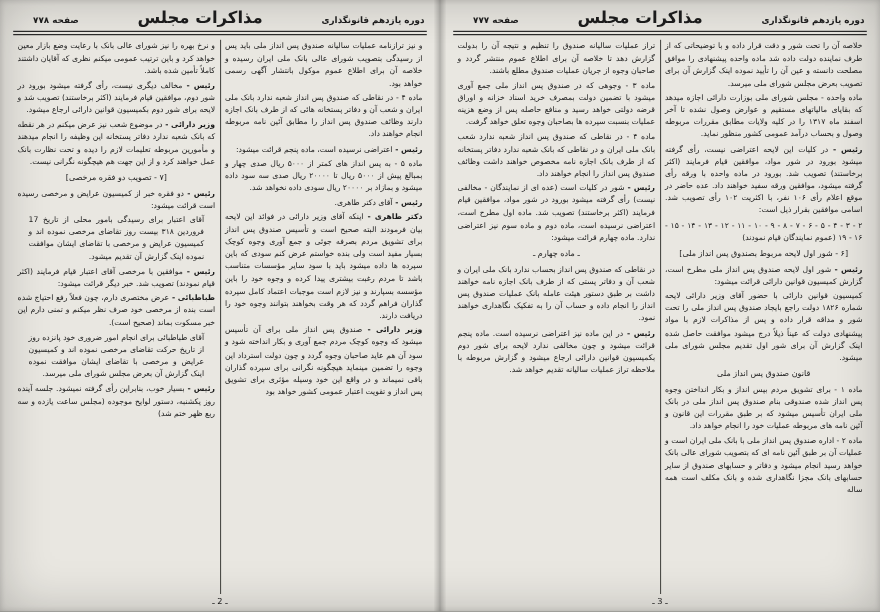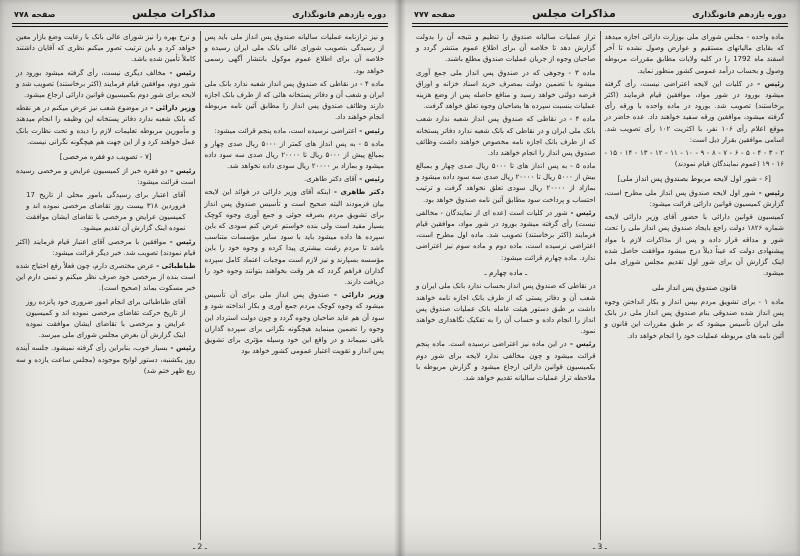--- a/index.html
+++ b/index.html
@@ -32,22 +32,22 @@
     pointer-events: none;
   }
   .header {
     display: flex;
     justify-content: space-between;
     align-items: baseline;
     font-weight: bold;
     padding: 1px 2px 2px;
   }
   .header .period  { font-size: 8px; }
-  .header .title   { font-size: 11px; letter-spacing: 0.5px; }
-  .header .pagenum { font-size: 8px; }
+  .header .title   { font-size: 15px; letter-spacing: 0.5px; }
+  .header .pagenum { font-size: 8px; margin-left: 16px; }
   .rule {
     height: 2px;
     border-top: 1.3px solid #161616;
     border-bottom: 0.8px solid #161616;
     margin: 1px 0 4px;
   }
   .cols {
     flex: 1;
     min-height: 0;
     display: flex;
@@ -86,34 +86,35 @@
 
   <div class="page">
     <div class="header">
       <span class="period">دوره یازدهم قانونگذاری</span>
       <span class="title">مذاکرات مجلس</span>
       <span class="pagenum">صفحه ۷۷۷</span>
     </div>
     <div class="rule"></div>
     <div class="cols">
       <div class="col">
-          <p class="blk para">ماده واحده - مجلس شورای ملی بوزارت دارائی اجازه میدهد که بقایای مالیاتهای مستقیم و عوارض وصول نشده تا آخر اسفند ماه 1792 را در کلیه ولایات مطابق مقررات مربوطه وصول و بحساب درآمد عمومی کشور منظور نماید.</p>
+          <p class="blk para">خلاصه آن را تحت شور و دقت قرار داده و با توضیحاتی که از طرف نماینده دولت داده شد ماده واحده پیشنهادی را موافق مصلحت دانسته و عین آن را تأیید نموده اینک گزارش آن برای تصویب بعرض مجلس شورای ملی میرسد.</p>
+          <p class="blk para">ماده واحده - مجلس شورای ملی بوزارت دارائی اجازه میدهد که بقایای مالیاتهای مستقیم و عوارض وصول نشده تا آخر اسفند ماه ۱۳۱۷ را در کلیه ولایات مطابق مقررات مربوطه وصول و بحساب درآمد عمومی کشور منظور نماید.</p>
           <p class="blk para"><b>رئیس - </b>در کلیات این لایحه اعتراضی نیست، رأی گرفته میشود بورود در شور مواد، موافقین قیام فرمایند (اکثر برخاستند) تصویب شد. بورود در ماده واحده با ورقه رأی گرفته میشود، موافقین ورقه سفید خواهند داد. عده حاضر در موقع اعلام رأی ۱۰۶ نفر، با اکثریت ۱۰۲ رأی تصویب شد. اسامی موافقین بقرار ذیل است:</p>
           <p class="blk para">۲ - ۳ - ۴ - ۵ - ۶ - ۷ - ۸ - ۹ - ۱۰ - ۱۱ - ۱۲ - ۱۳ - ۱۴ - ۱۵ - ۱۶ - ۱۹ (عموم نمایندگان قیام نمودند)</p>
           <div class="blk heading">[۶ - شور اول لایحه مربوط بصندوق پس انداز ملی]</div>
           <p class="blk para"><b>رئیس - </b>شور اول لایحه صندوق پس انداز ملی مطرح است، گزارش کمیسیون قوانین دارائی قرائت میشود:</p>
           <p class="blk para">کمیسیون قوانین دارائی با حضور آقای وزیر دارائی لایحه شماره ۱۸۲۶ دولت راجع بایجاد صندوق پس انداز ملی را تحت شور و مداقه قرار داده و پس از مذاکرات لازم با مواد پیشنهادی دولت که عیناً ذیلاً درج میشود موافقت حاصل شده اینک گزارش آن برای شور اول تقدیم مجلس شورای ملی میشود.</p>
           <div class="blk heading">قانون صندوق پس انداز ملی</div>
           <p class="blk para">ماده ۱ - برای تشویق مردم بپس انداز و بکار انداختن وجوه پس انداز شده صندوقی بنام صندوق پس انداز ملی در بانک ملی ایران تأسیس میشود که بر طبق مقررات این قانون و آئین نامه های مربوطه عملیات خود را انجام خواهد داد.</p>
+          <p class="blk para">ماده ۲ - اداره صندوق پس انداز ملی با بانک ملی ایران است و عملیات آن بر طبق آئین نامه ای که بتصویب شورای عالی بانک خواهد رسید انجام میشود و دفاتر و حسابهای صندوق از سایر حسابهای بانک مجزا نگاهداری شده و بانک مکلف است همه ساله</p>
         </div>
       <div class="col">
           <p class="blk para">تراز عملیات سالیانه صندوق را تنظیم و نتیجه آن را بدولت گزارش دهد تا خلاصه آن برای اطلاع عموم منتشر گردد و صاحبان وجوه از جریان عملیات صندوق مطلع باشند.</p>
           <p class="blk para">ماده ۳ - وجوهی که در صندوق پس انداز ملی جمع آوری میشود با تضمین دولت بمصرف خرید اسناد خزانه و اوراق قرضه دولتی خواهد رسید و منافع حاصله پس از وضع هزینه عملیات بنسبت سپرده ها بصاحبان وجوه تعلق خواهد گرفت.</p>
           <p class="blk para">ماده ۴ - در نقاطی که صندوق پس انداز شعبه ندارد شعب بانک ملی ایران و در نقاطی که بانک شعبه ندارد دفاتر پستخانه که از طرف بانک اجازه نامه مخصوص خواهند داشت وظائف صندوق پس انداز را انجام خواهند داد.</p>
-          <p class="blk para">ماده ۵ - به پس انداز های تا ۵۰۰۰ ریال صدی چهار و بمبالغ بیش از ۵۰۰۰ ریال تا ۲۰۰۰۰ ریال صدی سه سود داده میشود و بمازاد از ۲۰۰۰۰ ریال سودی تعلق نخواهد گرفت و ترتیب احتساب و پرداخت سود مطابق آئین نامه صندوق خواهد بود.</p>
           <p class="blk para"><b>رئیس - </b>شور در کلیات است (عده ای از نمایندگان - مخالفی نیست) رأی گرفته میشود بورود در شور مواد، موافقین قیام فرمایند (اکثر برخاستند) تصویب شد. ماده اول مطرح است، اعتراضی نرسیده است، ماده دوم و ماده سوم نیز اعتراضی ندارد. ماده چهارم قرائت میشود:</p>
           <div class="blk heading">ـ ماده چهارم ـ</div>
           <p class="blk para">در نقاطی که صندوق پس انداز بحساب ندارد بانک ملی ایران و شعب آن و دفاتر پستی که از طرف بانک اجازه نامه خواهند داشت بر طبق دستور هیئت عامله بانک عملیات صندوق پس انداز را انجام داده و حساب آن را به تفکیک نگاهداری خواهند نمود.</p>
           <p class="blk para"><b>رئیس - </b>در این ماده نیز اعتراضی نرسیده است. ماده پنجم قرائت میشود و چون مخالفی ندارد لایحه برای شور دوم بکمیسیون قوانین دارائی ارجاع میشود و گزارش مربوطه با ملاحظه تراز عملیات سالیانه تقدیم خواهد شد.</p>
         </div>
     </div>
     <div class="footer">ـ 3 ـ</div>
   </div>
 
   <div class="page">
@@ -127,21 +128,21 @@
       <div class="col">
           <p class="blk para">و نیز ترازنامه عملیات سالیانه صندوق پس انداز ملی باید پس از رسیدگی بتصویب شورای عالی بانک ملی ایران رسیده و خلاصه آن برای اطلاع عموم موکول بانتشار آگهی رسمی خواهد بود.</p>
           <p class="blk para">ماده ۴ - در نقاطی که صندوق پس انداز شعبه ندارد بانک ملی ایران و شعب آن و دفاتر پستخانه هائی که از طرف بانک اجازه دارند وظائف صندوق پس انداز را مطابق آئین نامه مربوطه انجام خواهند داد.</p>
           <p class="blk para"><b>رئیس - </b>اعتراضی نرسیده است، ماده پنجم قرائت میشود:</p>
           <p class="blk para">ماده ۵ - به پس انداز های کمتر از ۵۰۰۰ ریال صدی چهار و بمبالغ پیش از ۵۰۰۰ ریال تا ۲۰۰۰۰ ریال صدی سه سود داده میشود و بمازاد بر ۲۰۰۰۰ ریال سودی داده نخواهد شد.</p>
           <p class="blk para"><b>رئیس - </b>آقای دکتر طاهری.</p>
           <p class="blk para"><b>دکتر طاهری - </b>اینکه آقای وزیر دارائی در فوائد این لایحه بیان فرمودند البته صحیح است و تأسیس صندوق پس انداز برای تشویق مردم بصرفه جوئی و جمع آوری وجوه کوچک بسیار مفید است ولی بنده خواستم عرض کنم سودی که باین سپرده ها داده میشود باید با سود سایر مؤسسات متناسب باشد تا مردم رغبت بیشتری پیدا کرده و وجوه خود را باین مؤسسه بسپارند و نیز لازم است موجبات اعتماد کامل سپرده گذاران فراهم گردد که هر وقت بخواهند بتوانند وجوه خود را دریافت دارند.</p>
           <p class="blk para"><b>وزیر دارائی - </b>صندوق پس انداز ملی برای آن تأسیس میشود که وجوه کوچک مردم جمع آوری و بکار انداخته شود و سود آن هم عاید صاحبان وجوه گردد و چون دولت استرداد این وجوه را تضمین مینماید هیچگونه نگرانی برای سپرده گذاران باقی نمیماند و در واقع این خود وسیله مؤثری برای تشویق پس انداز و تقویت اعتبار عمومی کشور خواهد بود</p>
         </div>
       <div class="col">
-          <p class="blk para">و نرخ بهره را نیز شورای عالی بانک با رعایت وضع بازار معین خواهد کرد و باین ترتیب تصور میکنم نظری که آقایان داشتند کاملاً تأمین شده باشد.</p>
+          <p class="blk para">و نرخ بهره را نیز شورای عالی بانک با رعایت وضع بازار معین خواهد کرد و باین ترتیب عمومی میکنم نظری که آقایان داشتند کاملاً تأمین شده باشد.</p>
           <p class="blk para"><b>رئیس - </b>مخالف دیگری نیست، رأی گرفته میشود بورود در شور دوم، موافقین قیام فرمایند (اکثر برخاستند) تصویب شد و لایحه برای شور دوم بکمیسیون قوانین دارائی ارجاع میشود.</p>
           <p class="blk para"><b>وزیر دارائی - </b>در موضوع شعب نیز عرض میکنم در هر نقطه که بانک شعبه ندارد دفاتر پستخانه این وظیفه را انجام میدهند و مأمورین مربوطه تعلیمات لازم را دیده و تحت نظارت بانک عمل خواهند کرد و از این جهت هم هیچگونه نگرانی نیست.</p>
           <div class="blk heading">[۷ - تصویب دو فقره مرخصی]</div>
           <p class="blk para"><b>رئیس - </b>دو فقره خبر از کمیسیون عرایض و مرخصی رسیده است قرائت میشود:</p>
           <p class="blk para indent">آقای اعتبار برای رسیدگی بامور محلی از تاریخ 17 فروردین ۳۱۸ بیست روز تقاضای مرخصی نموده اند و کمیسیون عرایض و مرخصی با تقاضای ایشان موافقت نموده اینک گزارش آن تقدیم میشود.</p>
           <p class="blk para"><b>رئیس - </b>موافقین با مرخصی آقای اعتبار قیام فرمایند (اکثر قیام نمودند) تصویب شد. خبر دیگر قرائت میشود:</p>
           <p class="blk para"><b>طباطبائی - </b>عرض مختصری دارم، چون فعلاً رفع احتیاج شده است بنده از مرخصی خود صرف نظر میکنم و تمنی دارم این خبر مسکوت بماند (صحیح است).</p>
           <p class="blk para indent">آقای طباطبائی برای انجام امور ضروری خود پانزده روز از تاریخ حرکت تقاضای مرخصی نموده اند و کمیسیون عرایض و مرخصی با تقاضای ایشان موافقت نموده اینک گزارش آن بعرض مجلس شورای ملی میرسد.</p>
           <p class="blk para"><b>رئیس - </b>بسیار خوب، بنابراین رأی گرفته نمیشود. جلسه آینده روز یکشنبه، دستور لوایح موجوده (مجلس ساعت یازده و سه ربع ظهر ختم شد)</p>
         </div>

